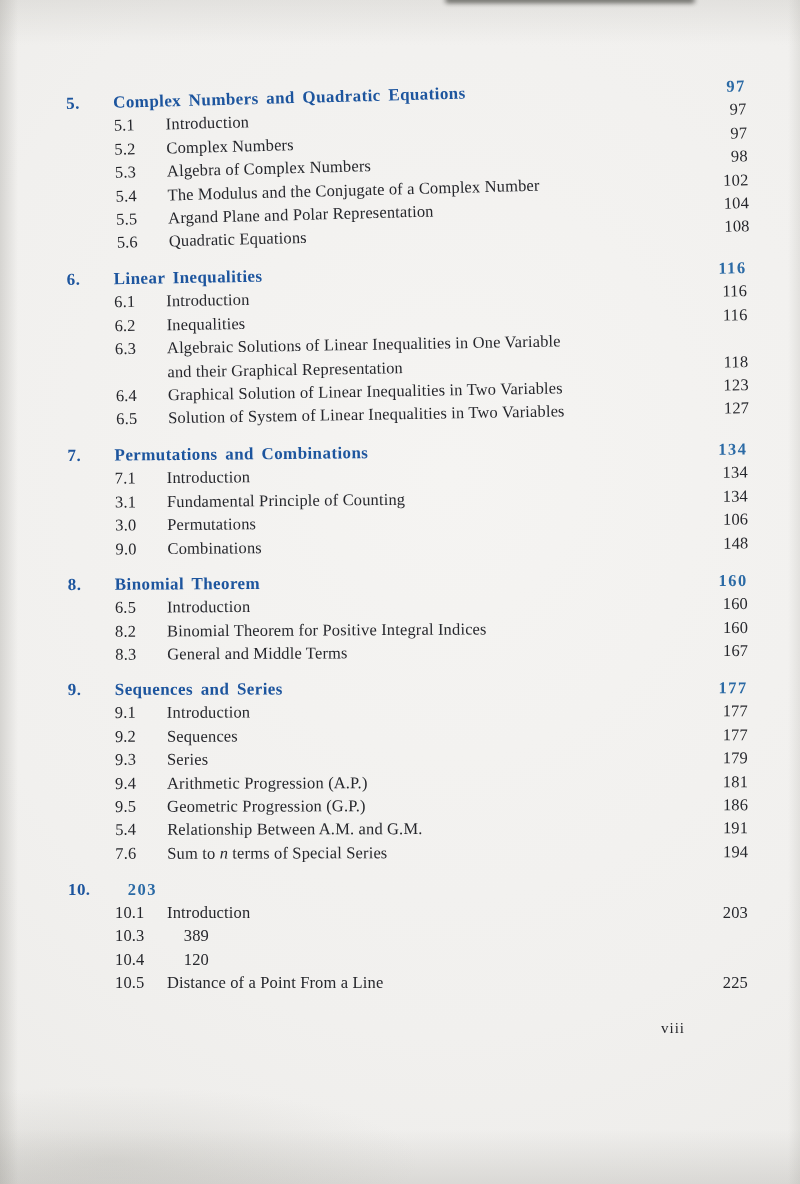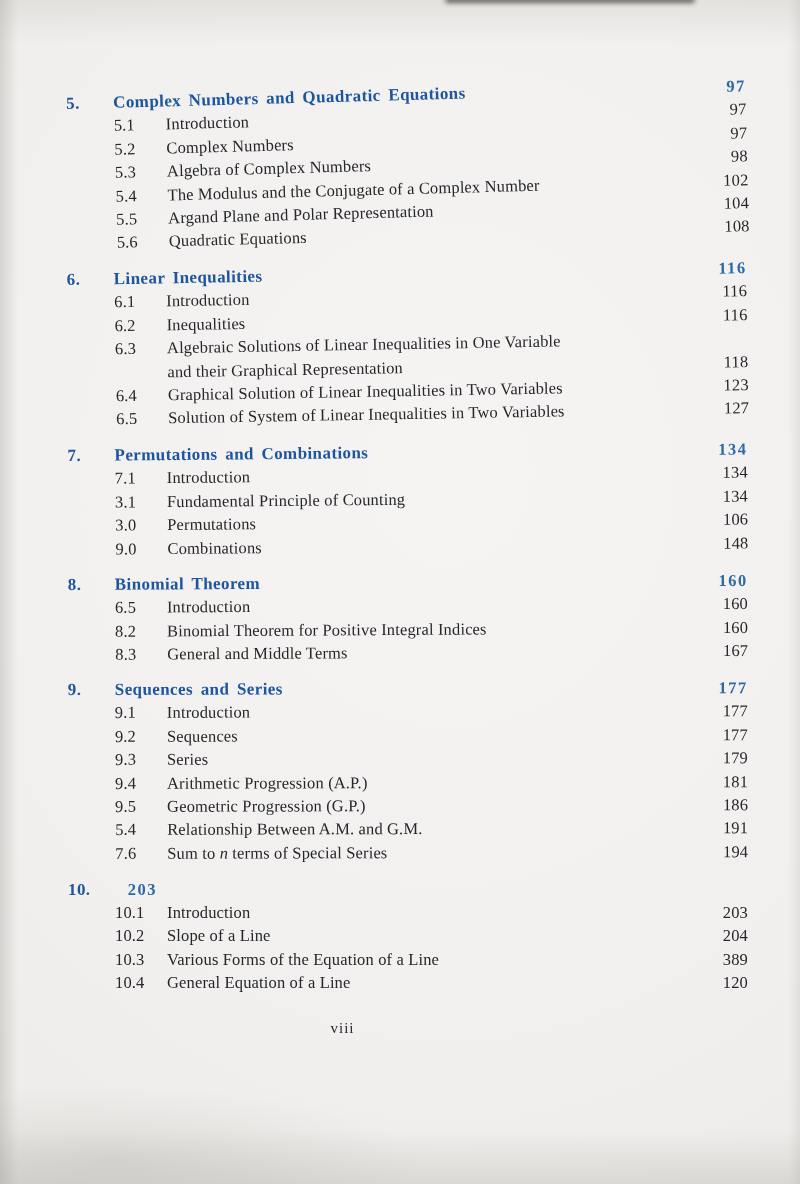--- a/index.html
+++ b/index.html
@@ -64,21 +64,21 @@
   .head .pg  { color: var(--chpg, #2b6aa5); letter-spacing: 1.5px; font-size: 16.5px; }
 
   .sec { margin-left: 47px; }
   .sec .num { width: 52px; }
 
   .folio {
     position: absolute;
     top: 1020px;
     left: 0;
     width: 685px;
-    text-align: center;
+    text-align: right;
     font-size: 15px;
     letter-spacing: 1px;
   }
 </style>
 </head>
 <body>
 
 <div class="scan-page" style="--accent: #1d559e; --chpg: #2b6aa5; --ink: #26272c;">
   <div class="top-edge"></div>
   <div class="toc">
@@ -246,30 +246,28 @@
         <div class="row head">
           <span class="num">10.</span>
           <span class="pg">203</span>
         </div>
         <div class="row sec">
           <span class="num">10.1</span>
           <span class="title">Introduction</span>
           <span class="pg">203</span>
         </div>
         <div class="row sec">
-          <span class="num">10.2</span>
-          <span class="title">Slope of a Line</span>
-          <span class="pg">204</span>
-        </div>
-        <div class="row sec">
           <span class="num">10.3</span>
-          <span class="title">Various Forms of the Equation of a Line</span>
           <span class="pg">389</span>
         </div>
         <div class="row sec">
           <span class="num">10.4</span>
-          <span class="title">General Equation of a Line</span>
           <span class="pg">120</span>
+        </div>
+        <div class="row sec">
+          <span class="num">10.5</span>
+          <span class="title">Distance of a Point From a Line</span>
+          <span class="pg">225</span>
         </div>
       </div>
     </div>
   <div class="folio">viii</div>
 </div>
 
 </body></html>

